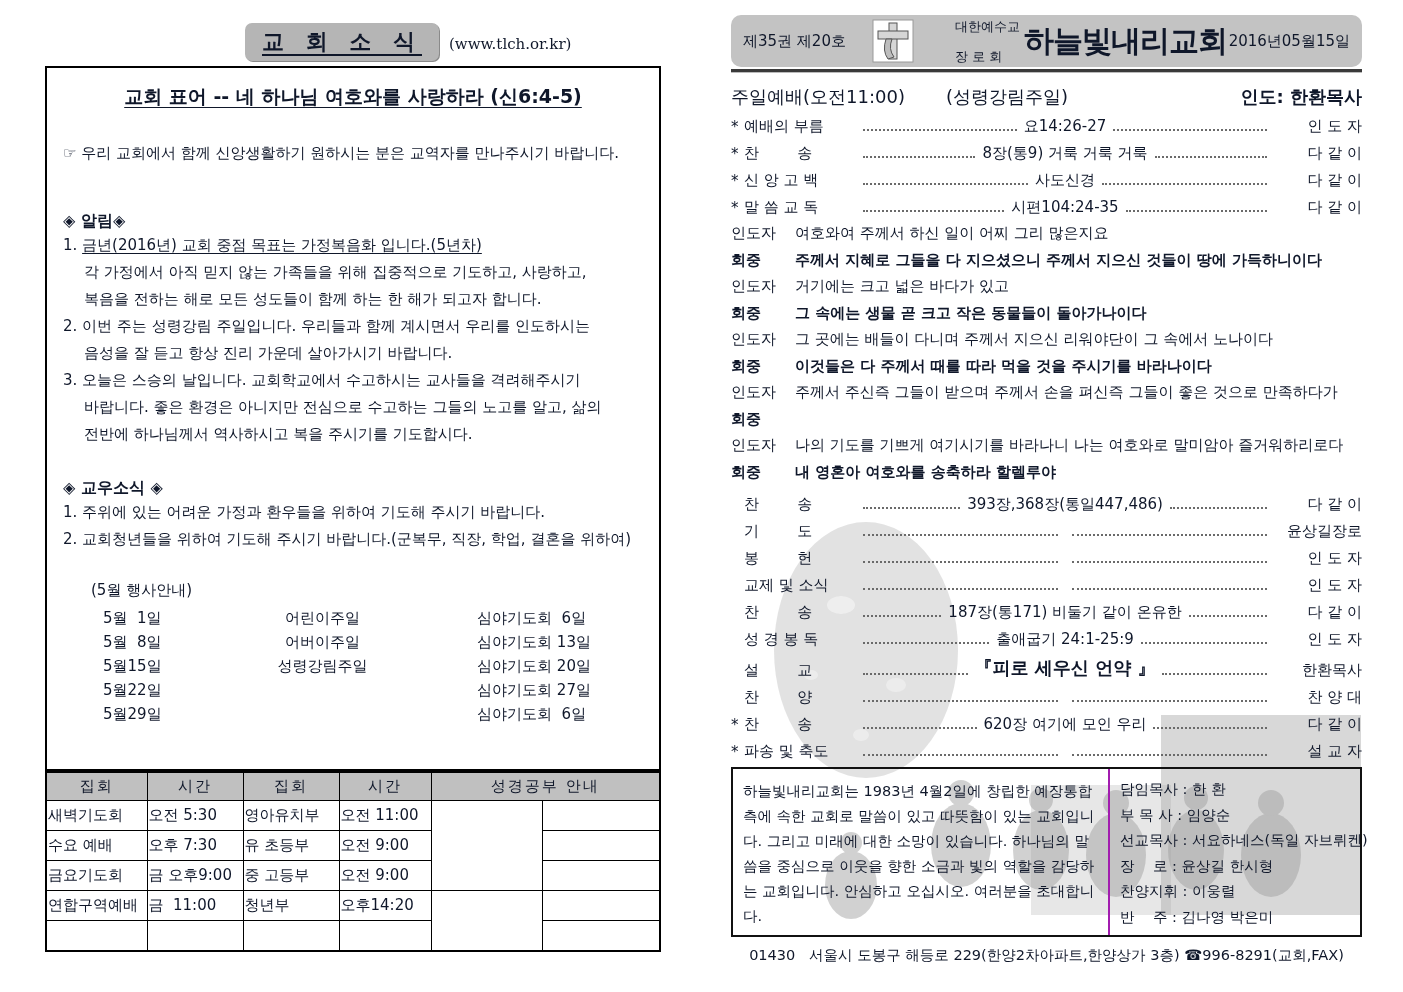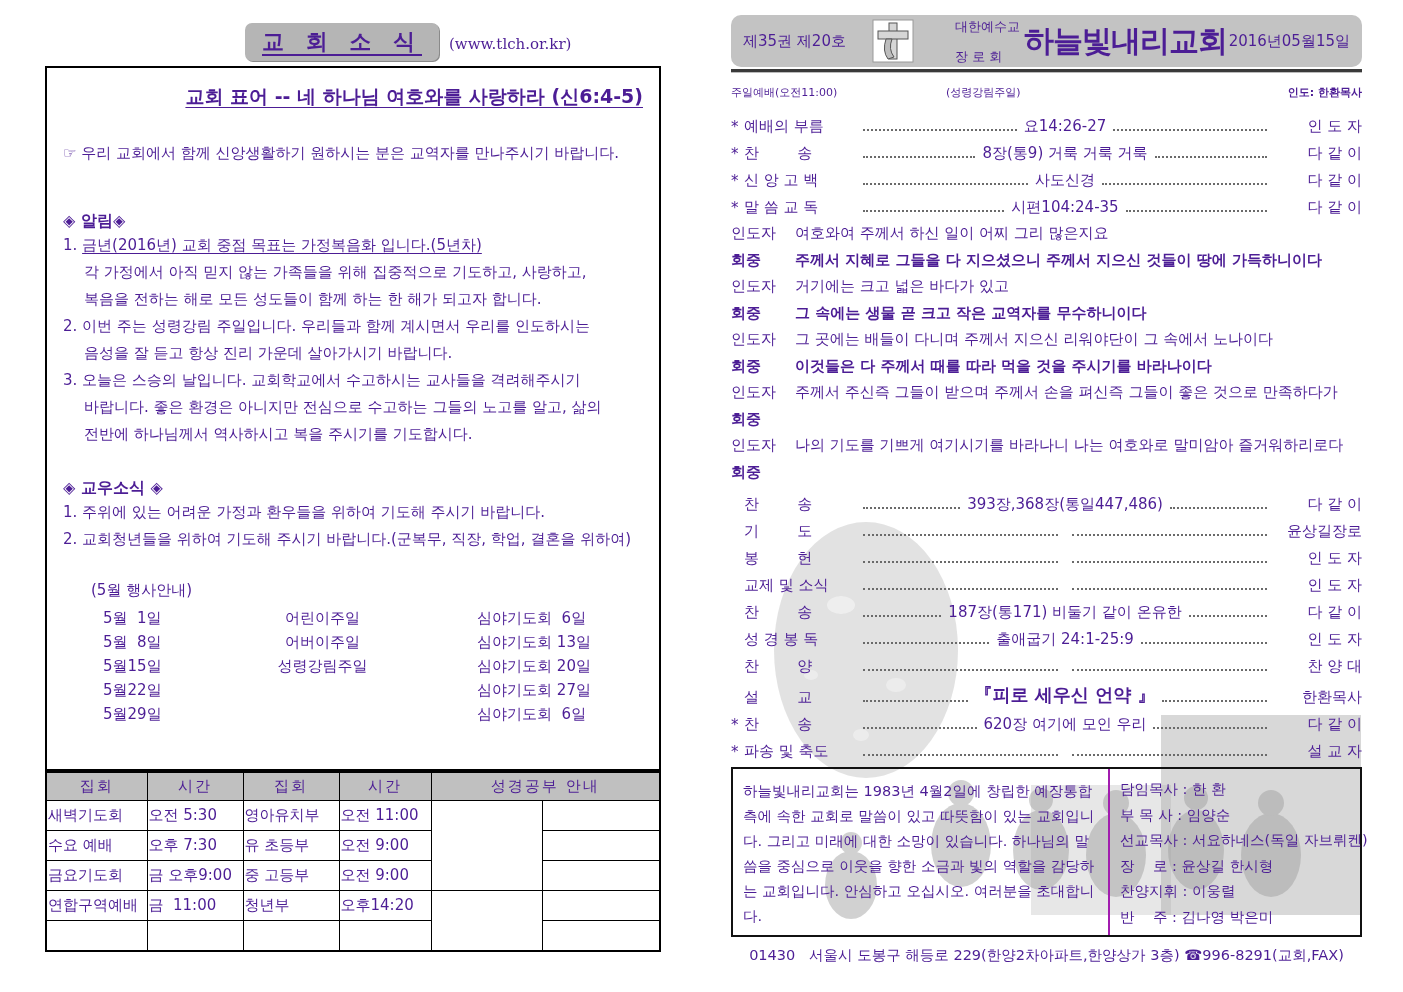--- a/index.html
+++ b/index.html
@@ -1,32 +1,32 @@
 <!DOCTYPE html>
 <html><head>
 <meta charset="utf-8">
 <style>
   html,body{margin:0;padding:0;background:#fff;}
   .canvas{position:relative;width:1403px;height:992px;background:#ffffff;
-          font-family:"DejaVu Sans","Liberation Sans",sans-serif;color:#4c1d95;overflow:hidden;}
+          font-family:"DejaVu Sans","Liberation Sans",sans-serif;color:#0f172a;overflow:hidden;}
   .b{font-weight:bold;}
 
   
   .page-left{position:absolute;left:45px;top:22px;width:616px;}
   .lp-header{position:relative;height:44px;}
   .lp-title-box{position:absolute;left:200px;top:1px;width:194px;height:38px;
                 background:#b5b5b5;border-radius:7px;box-shadow:1px 1px 0 #8a8a8a;
                 display:flex;align-items:center;justify-content:center;}
   .lp-title-text{font-weight:bold;font-size:22px;letter-spacing:7px;
                  text-decoration:underline;text-underline-offset:5px;}
   .lp-url{position:absolute;left:404px;top:13px;font-size:15px;
           font-family:"DejaVu Serif","Liberation Serif",serif;}
   .lp-box{border:2px solid #000;height:705px;box-sizing:border-box;
           padding:0 16px;overflow:hidden;}
-  .motto{margin-top:16px;text-align:right;font-weight:bold;font-size:19px;
+  .motto{margin-top:16px;text-align:center;font-weight:bold;font-size:19px;
          text-decoration:underline;text-underline-offset:4px;}
   .welcome{margin-top:30px;font-size:15px;line-height:27px;}
   .sec-head{font-weight:bold;font-size:16px;}
   .notice-head{margin-top:44px;}
   .notice-item{font-size:15px;line-height:27px;}
   .ni-first{white-space:pre;}
   .u{text-decoration:underline;text-underline-offset:3px;}
   .ni-body{padding-left:21px;white-space:pre-line;}
   .member-head{margin-top:30px;}
   .member-item{font-size:15px;line-height:27px;white-space:pre;}
@@ -51,21 +51,21 @@
 
   .masthead{height:52px;background:#c3c3c3;border-radius:10px;
             display:flex;align-items:center;padding:0 12px;box-sizing:border-box;}
   .mh-issue{font-size:15px;white-space:pre;}
   .mh-logo{margin:0 8px 0 26px;display:block;}
   .mh-denom{font-size:13px;font-weight:normal;line-height:15px;white-space:pre;}
   .mh-church{font-size:30px;font-weight:bold;letter-spacing:-1px;margin-left:4px;}
   .mh-date{font-size:15px;margin-left:auto;white-space:pre;}
   .masthead-rule{height:3px;background:#3a3a3a;margin-top:2px;border-bottom:1px solid #bbb;}
 
-  .service-header{display:flex;align-items:baseline;margin-top:12px;height:24px;font-size:11px;}
+  .service-header{display:flex;align-items:baseline;margin-top:12px;height:24px;font-size:18px;}
   .sv-title{width:215px;white-space:pre;}
   .sv-sub{flex:1;text-align:left;white-space:pre;}
   .sv-leader{font-weight:bold;white-space:pre;}
 
   .worship-row{display:flex;align-items:flex-end;height:27px;font-size:15px;}
   .worship-row.emph{height:31px;}
   .star{width:13px;white-space:pre;}
   .w-label{white-space:pre;min-width:116px;}
   .ldr{flex:1 1 auto;border-bottom:2px dotted #6a6a6a;margin:0 3px 5px 3px;}
   .w-center{white-space:pre;padding:0 4px;}
@@ -312,21 +312,21 @@
       <div class="reading-row resp">
         <span class="speaker">회중</span>
         <span class="r-text">주께서 지혜로 그들을 다 지으셨으니 주께서 지으신 것들이 땅에 가득하니이다</span>
       </div>
       <div class="reading-row">
         <span class="speaker">인도자</span>
         <span class="r-text">거기에는 크고 넓은 바다가 있고</span>
       </div>
       <div class="reading-row resp">
         <span class="speaker">회중</span>
-        <span class="r-text">그 속에는 생물 곧 크고 작은 교역자를 무수하니이다</span>
+        <span class="r-text">그 속에는 생물 곧 크고 작은 동물들이 돌아가나이다</span>
       </div>
       <div class="reading-row">
         <span class="speaker">인도자</span>
         <span class="r-text">그 곳에는 배들이 다니며 주께서 지으신 리워야단이 그 속에서 노나이다</span>
       </div>
       <div class="reading-row resp">
         <span class="speaker">회중</span>
         <span class="r-text">이것들은 다 주께서 때를 따라 먹을 것을 주시기를 바라나이다</span>
       </div>
       <div class="reading-row">
@@ -335,20 +335,21 @@
       </div>
       <div class="reading-row resp">
         <span class="speaker">회중</span>
       </div>
       <div class="reading-row">
         <span class="speaker">인도자</span>
         <span class="r-text">나의 기도를 기쁘게 여기시기를 바라나니 나는 여호와로 말미암아 즐거워하리로다</span>
       </div>
       <div class="reading-row resp">
         <span class="speaker">회중</span>
+        <span class="r-text">내 영혼아 여호와를 송축하라 할렐루야</span>
       </div>
     </div>
 
     <div class="order-list">
       <div class="worship-row">
         <span class="star"></span>
         <span class="w-label">찬        송</span>
         <span class="ldr"></span>
         <span class="w-center">393장,368장(통일447,486)</span>
         <span class="ldr"></span>
@@ -387,35 +388,35 @@
         <span class="w-right">다 같 이</span>
       </div>
       <div class="worship-row">
         <span class="star"></span>
         <span class="w-label">성 경 봉 독</span>
         <span class="ldr"></span>
         <span class="w-center">출애굽기 24:1-25:9</span>
         <span class="ldr"></span>
         <span class="w-right">인 도 자</span>
       </div>
+      <div class="worship-row emph">
+        <span class="star"></span>
+        <span class="w-label">설        교</span>
+        <span class="ldr"></span>
+        <span class="w-center">『피로 세우신 언약 』</span>
+        <span class="ldr"></span>
+        <span class="w-right">한환목사</span>
+      </div>
       <div class="worship-row">
         <span class="star"></span>
         <span class="w-label">찬        양</span>
         <span class="ldr"></span>
         <span class="w-center"></span>
         <span class="ldr"></span>
         <span class="w-right">찬 양 대</span>
-      </div>
-      <div class="worship-row emph">
-        <span class="star"></span>
-        <span class="w-label">설        교</span>
-        <span class="ldr"></span>
-        <span class="w-center">『피로 세우신 언약 』</span>
-        <span class="ldr"></span>
-        <span class="w-right">한환목사</span>
       </div>
       <div class="worship-row">
         <span class="star">*</span>
         <span class="w-label">찬        송</span>
         <span class="ldr"></span>
         <span class="w-center">620장 여기에 모인 우리</span>
         <span class="ldr"></span>
         <span class="w-right">다 같 이</span>
       </div>
       <div class="worship-row">

